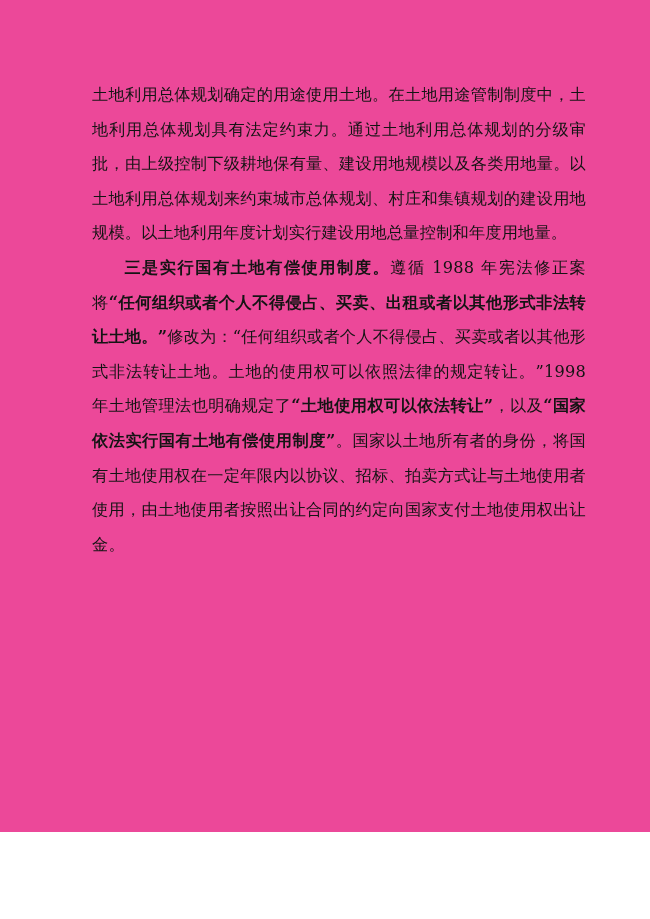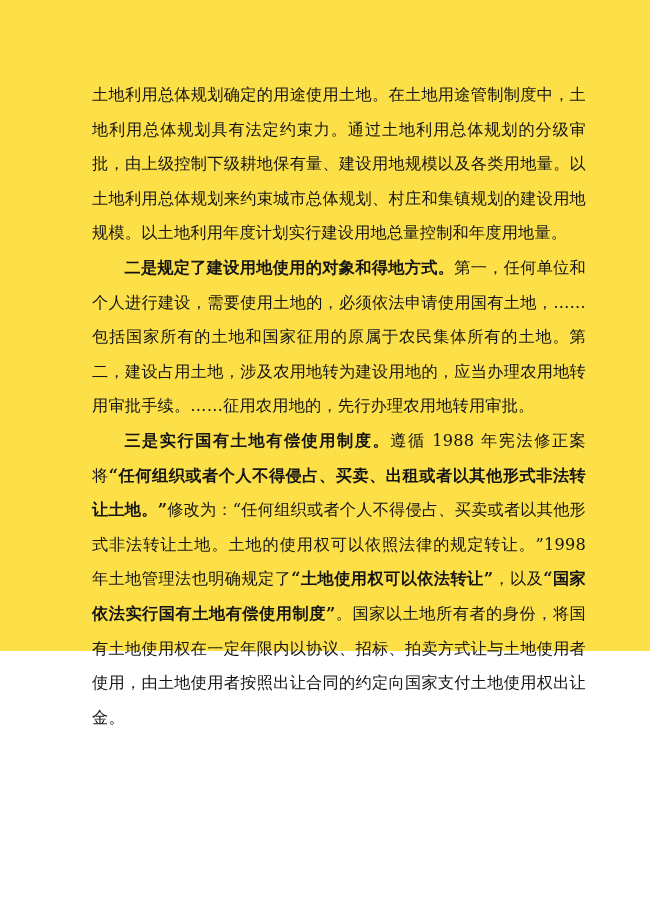--- a/index.html
+++ b/index.html
@@ -9,22 +9,22 @@
   }
   body {
     width: 650px;
     height: 919px;
     overflow: hidden;
     font-family: "DejaVu Serif", "Liberation Serif", serif;
   }
   .page {
     position: relative;
     width: 650px;
-    height: 651px;
-    background: #fde047;
+    height: 832px;
+    background: #ec4899;
     box-sizing: border-box;
     padding: 78px 64px 40px 92px;
   }
   .doc-body {
     font-size: 16.2px;
     line-height: 34.6px;
     color: #141414;
     text-align: justify;
     text-justify: inter-ideograph;
     letter-spacing: 0.2px;
@@ -42,16 +42,15 @@
   .no-indent {
     text-indent: 0;
   }
 </style>
 </head>
 <body>
 
 <div class="page">
   <div class="doc-body" id="doc-body">
       <p class="para no-indent"><span class="">土地利用总体规划确定的用途使用土地。在土地用途管制制度中，土地利用总体规划具有法定约束力。通过土地利用总体规划的分级审批，由上级控制下级耕地保有量、建设用地规模以及各类用地量。以土地利用总体规划来约束城市总体规划、村庄和集镇规划的建设用地规模。以土地利用年度计划实行建设用地总量控制和年度用地量。</span></p>
-      <p class="para"><span class="bold">二是规定了建设用地使用的对象和得地方式。</span><span class="">第一，任何单位和个人进行建设，需要使用土地的，必须依法申请使用国有土地，……包括国家所有的土地和国家征用的原属于农民集体所有的土地。第二，建设占用土地，涉及农用地转为建设用地的，应当办理农用地转用审批手续。……征用农用地的，先行办理农用地转用审批。</span></p>
       <p class="para"><span class="bold">三是实行国有土地有偿使用制度。</span><span class="">遵循 1988 年宪法修正案将</span><span class="bold">“任何组织或者个人不得侵占、买卖、出租或者以其他形式非法转让土地。”</span><span class="">修改为：“任何组织或者个人不得侵占、买卖或者以其他形式非法转让土地。土地的使用权可以依照法律的规定转让。”1998 年土地管理法也明确规定了</span><span class="bold">“土地使用权可以依法转让”</span><span class="">，以及</span><span class="bold">“国家依法实行国有土地有偿使用制度”</span><span class="">。国家以土地所有者的身份，将国有土地使用权在一定年限内以协议、招标、拍卖方式让与土地使用者使用，由土地使用者按照出让合同的约定向国家支付土地使用权出让金。</span></p>
     </div>
 </div>
 
 </body></html>

